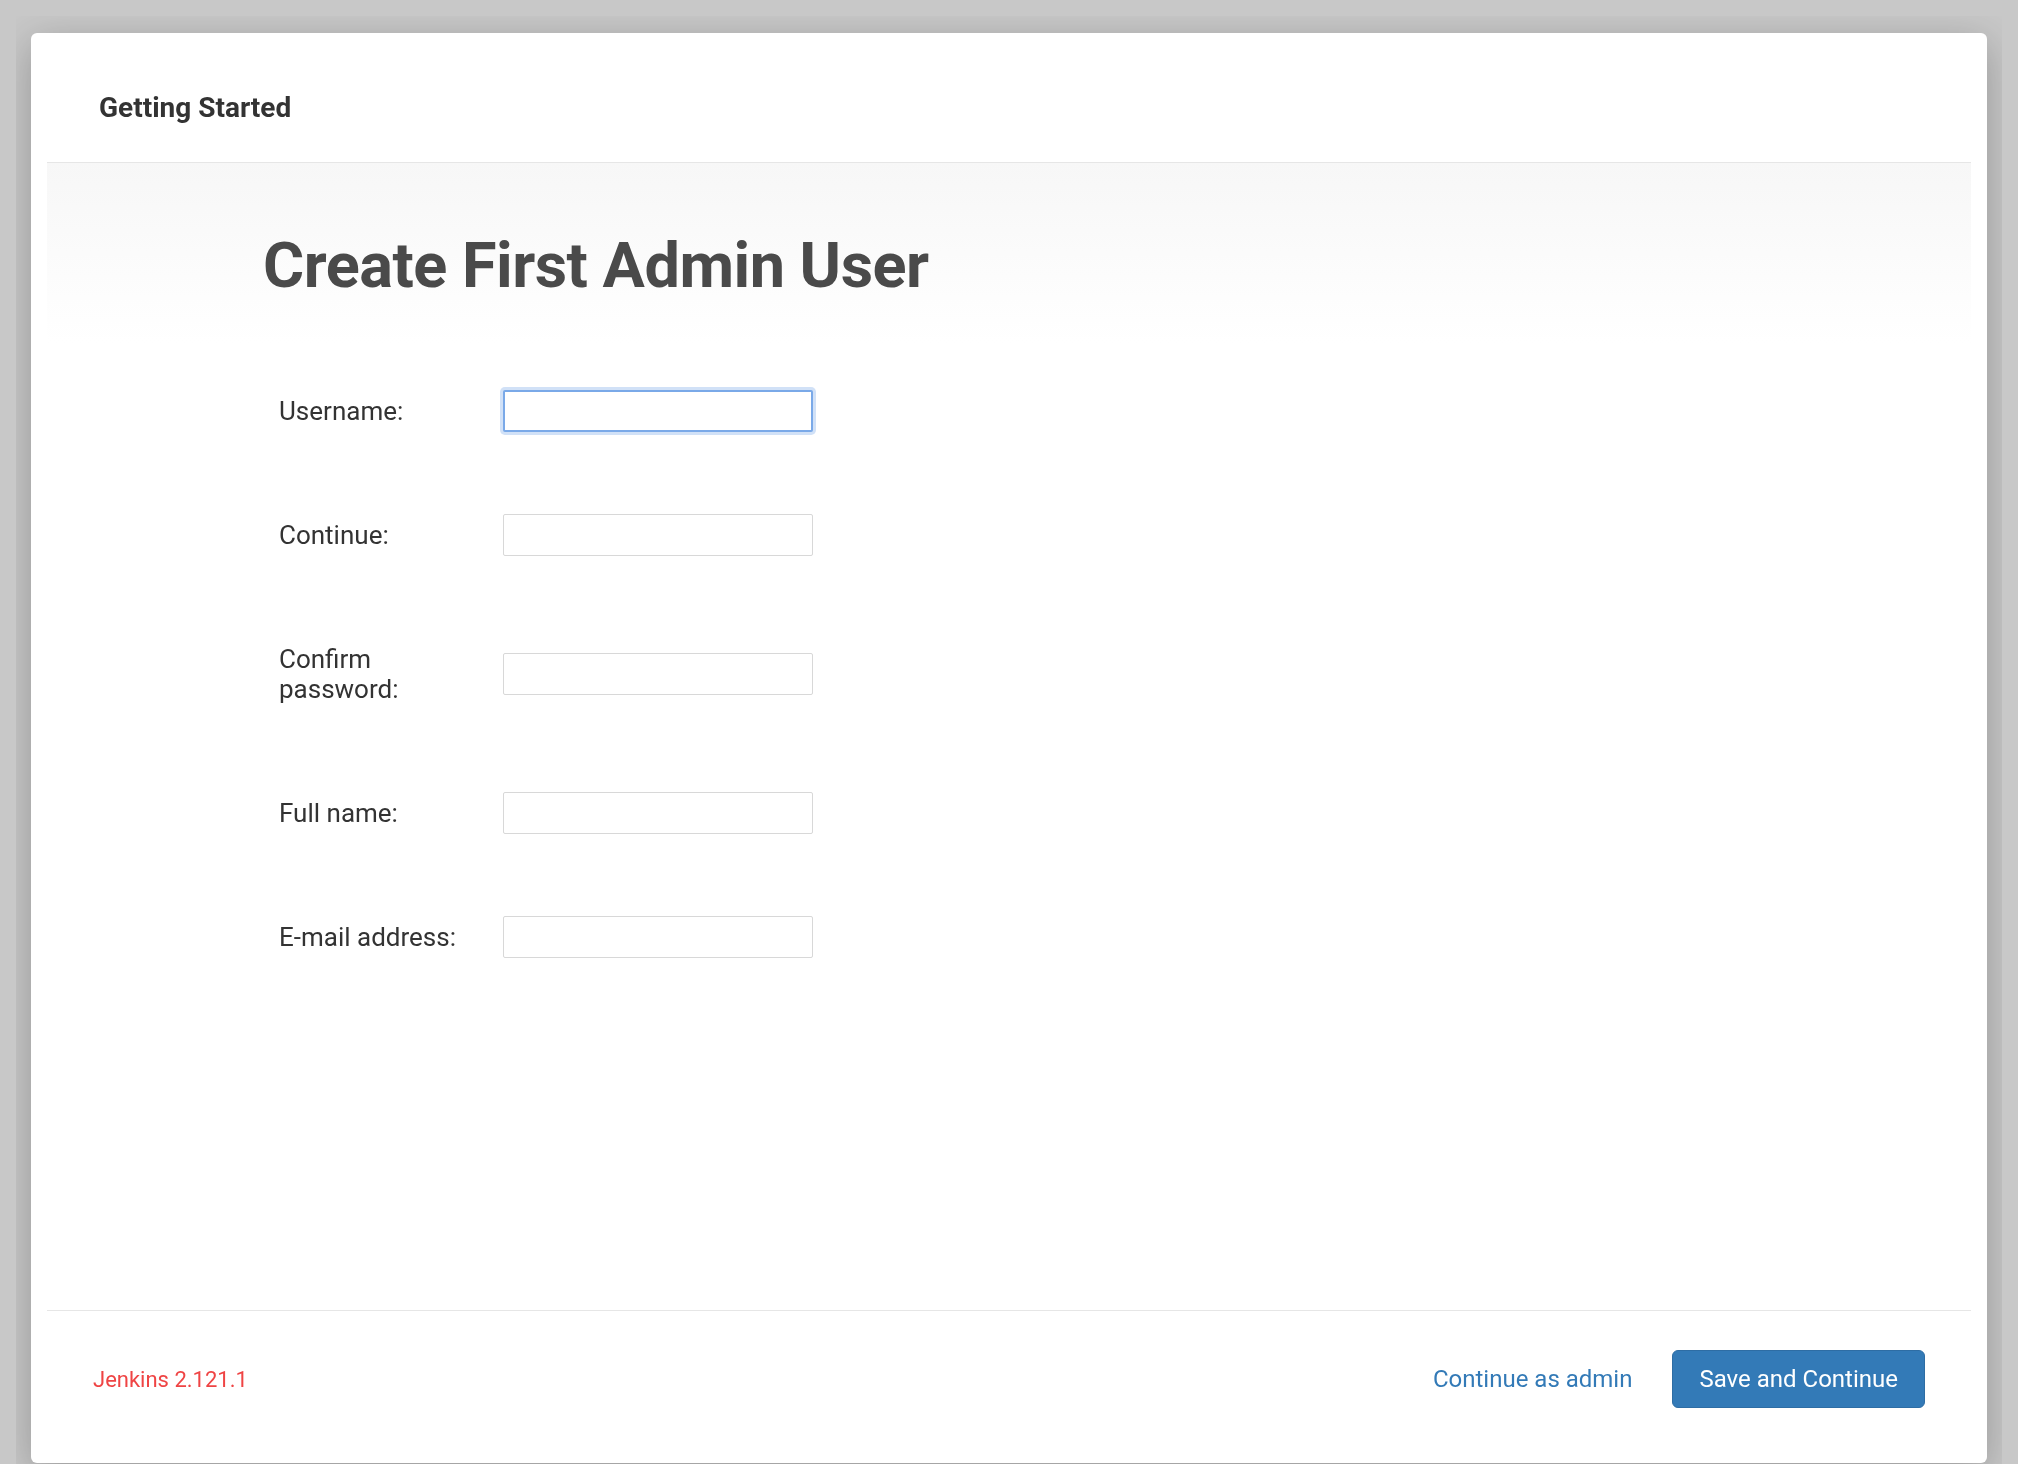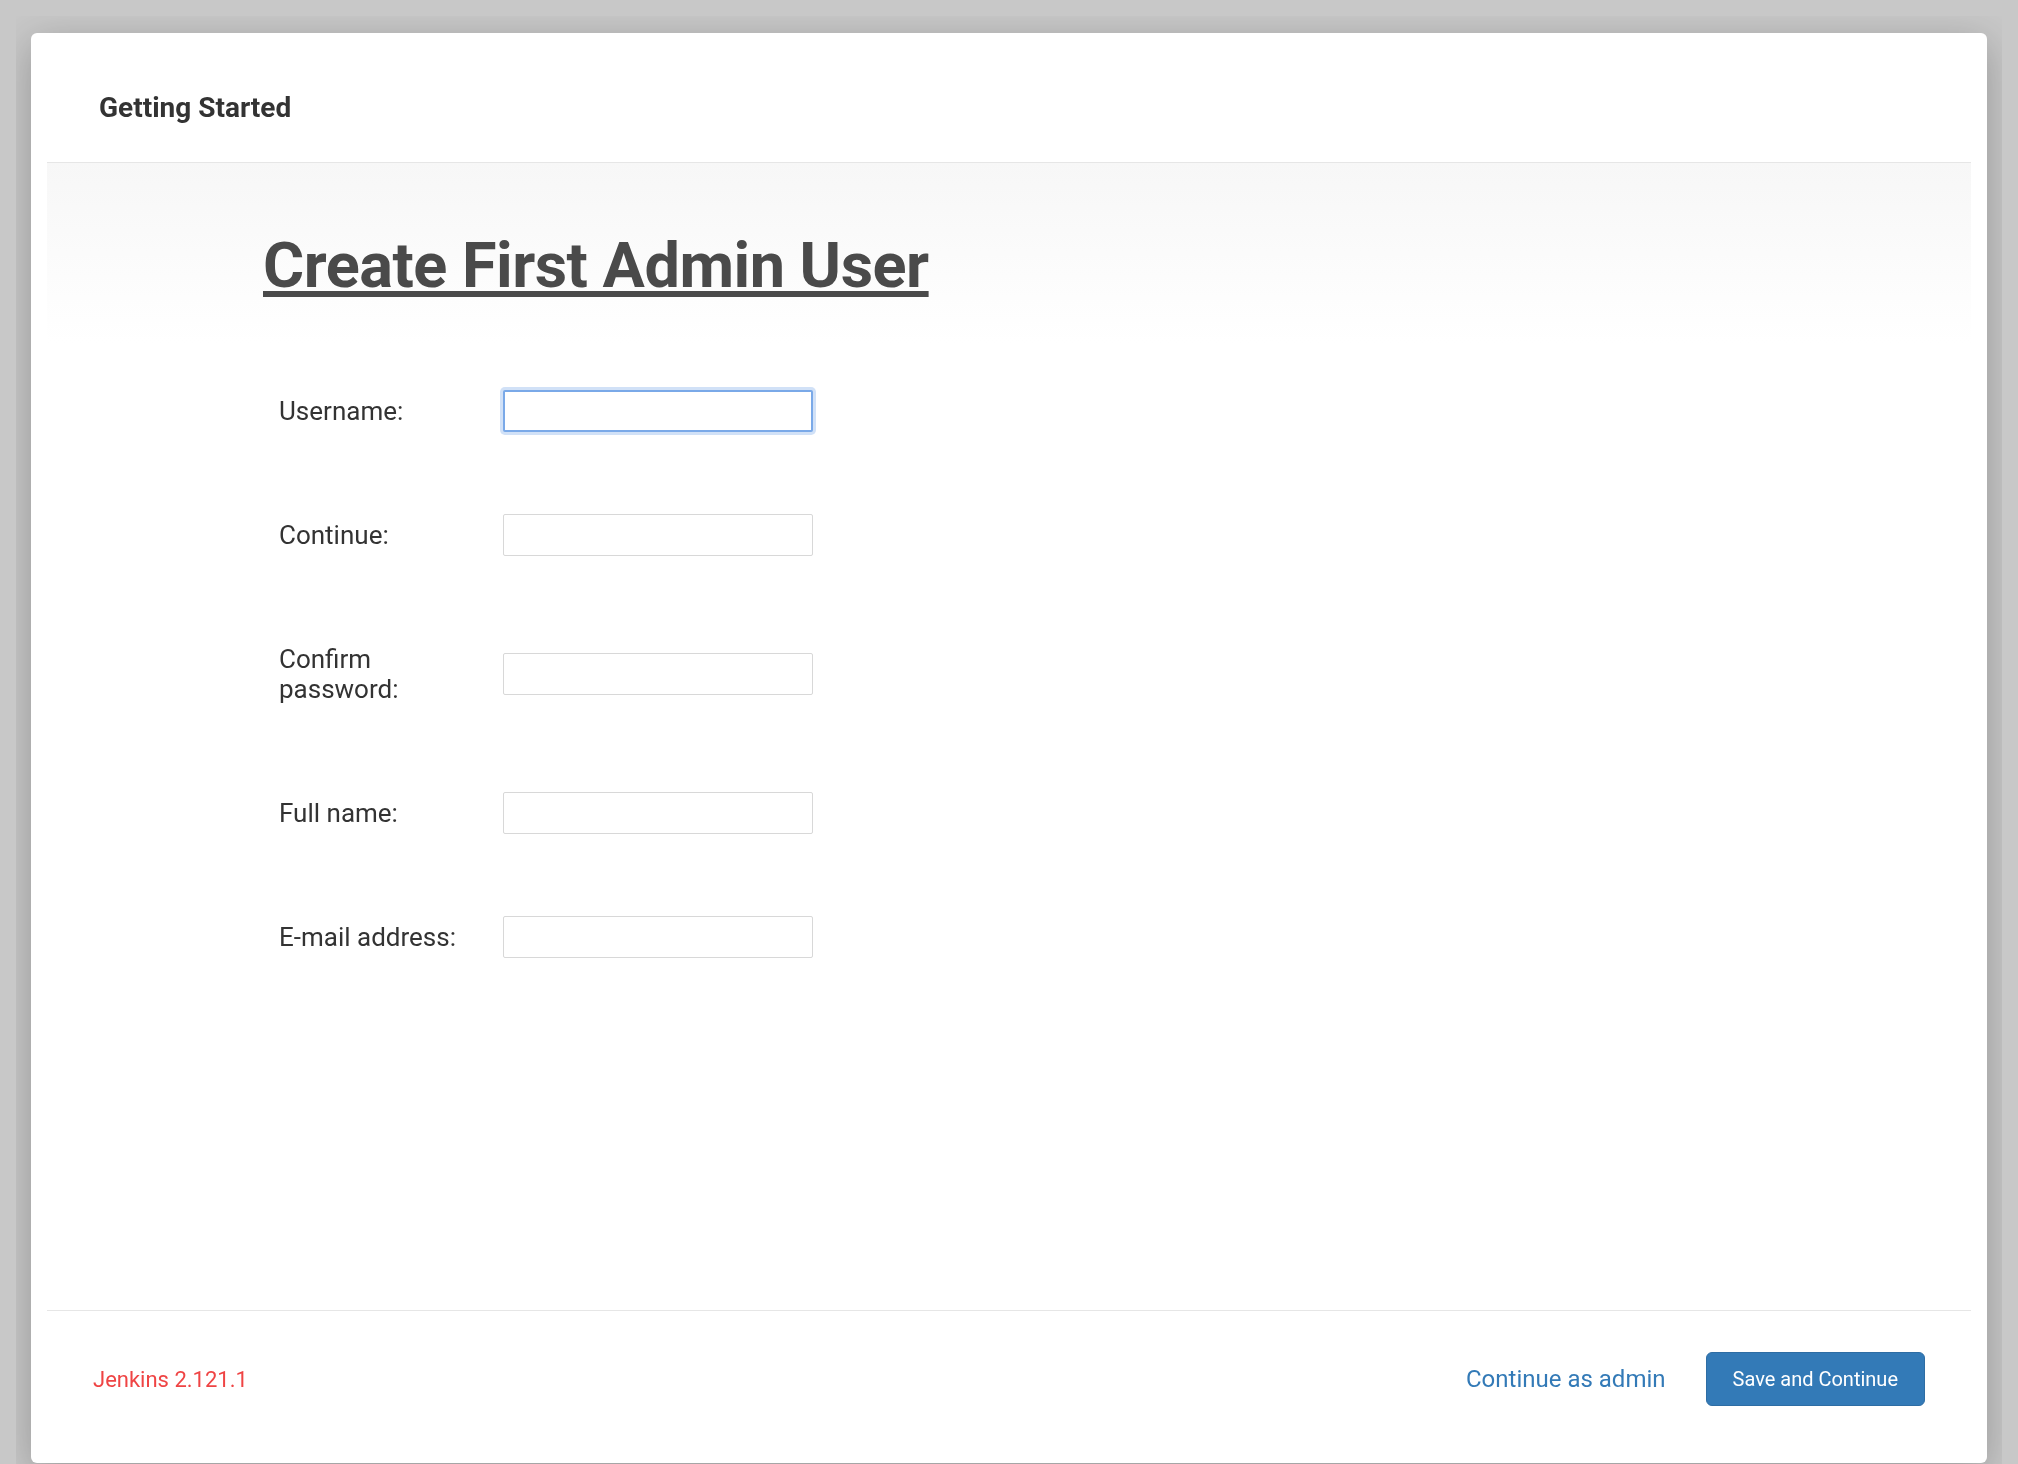--- a/index.html
+++ b/index.html
@@ -43,21 +43,20 @@
       overflow: auto;
       background: linear-gradient(to bottom, #f7f7f7 0%, #ffffff 180px);
       padding: 50px 50px 50px 200px;
     }
     .page-title {
       font-size: 63px;
       font-weight: 700;
       color: #4a4a4a;
       margin-bottom: 46px;
       letter-spacing: -0.5px;
-      text-decoration: underline;
     }
     .form-row {
       display: flex;
       align-items: center;
       margin-bottom: 30px;
     }
     .form-label {
       width: 240px;
       font-size: 26px;
       color: #333;
@@ -102,21 +101,21 @@
       font-size: 24px;
       cursor: pointer;
       font-family: inherit;
     }
     .primary-button {
       background: #337ab7;
       color: #fff;
       border: 1px solid #2e6da4;
       border-radius: 6px;
       padding: 14px 26px;
-      font-size: 20px;
+      font-size: 24px;
       cursor: pointer;
       font-family: inherit;
     }
   </style>
 </head>
 <body>
 
 <div class="modal">
   <div class="modal-header">
     <h2>Getting Started</h2>

